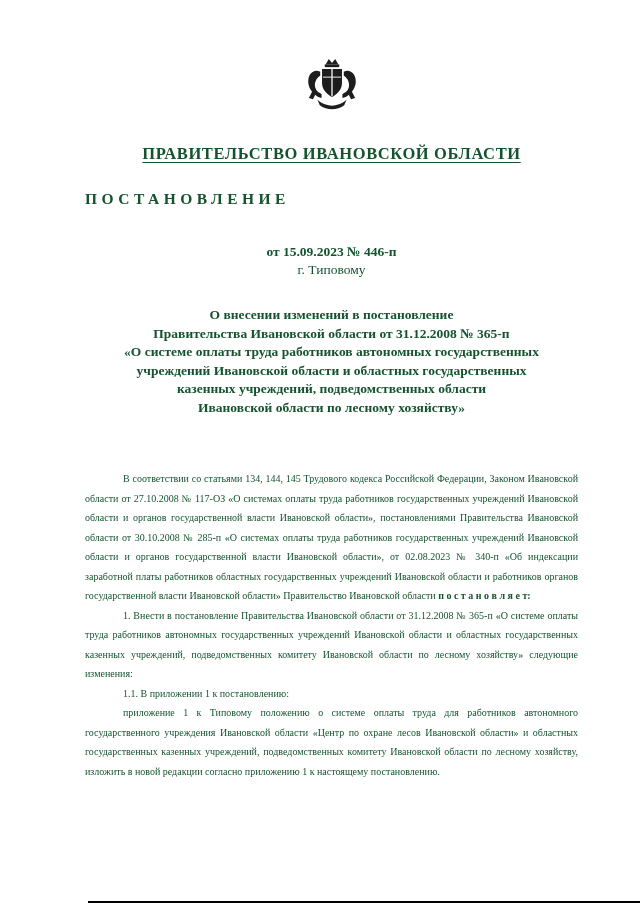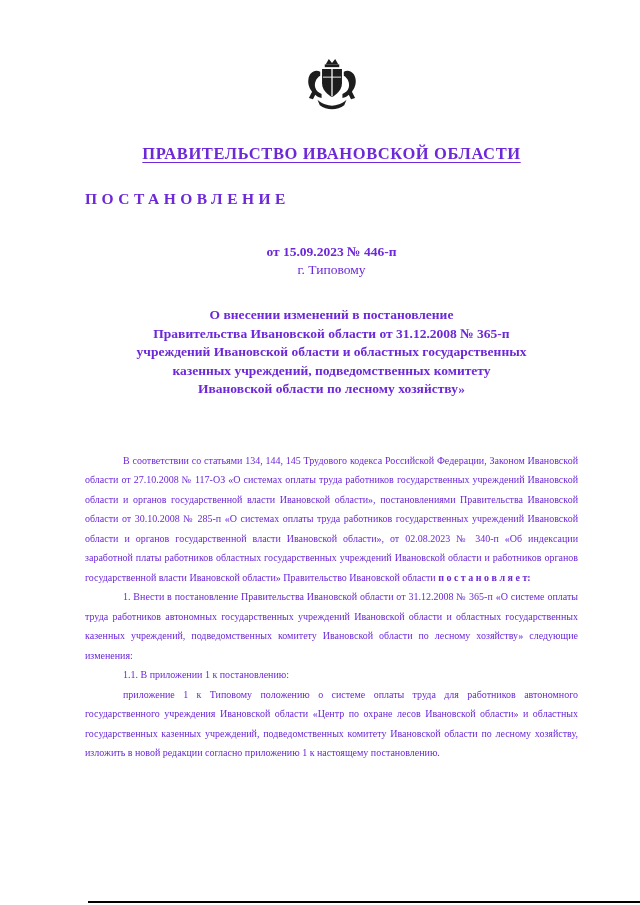--- a/index.html
+++ b/index.html
@@ -2,21 +2,21 @@
 <html><head>
 <meta charset="utf-8">
 <style>
   * { margin: 0; padding: 0; box-sizing: border-box; }
   html, body { background: #ffffff; }
   .page {
     width: 640px;
     height: 905px;
     margin: 0 auto;
     background: #ffffff;
-    color: #6d28d9;
+    color: #14532d;
     font-family: "Liberation Serif", serif;
     padding: 56px 62px 0 85px;
     position: relative;
     overflow: hidden;
   }
   .emblem { text-align: center; }
   .emblem svg { display: inline-block; }
   .org-title {
     text-align: center;
     font-size: 16.5px;
@@ -95,22 +95,23 @@
   <h1 class="org-title">ПРАВИТЕЛЬСТВО ИВАНОВСКОЙ ОБЛАСТИ</h1>
 
   <h2 class="doc-type">ПОСТАНОВЛЕНИЕ</h2>
 
   <div class="date-line">от 15.09.2023 № 446-п</div>
   <div class="city-line">г. Типовому</div>
 
   <div class="subject">
     <div>О внесении изменений в постановление</div>
     <div>Правительства Ивановской области от 31.12.2008 № 365-п</div>
+    <div>«О системе оплаты труда работников автономных государственных</div>
     <div>учреждений Ивановской области и областных государственных</div>
-    <div>казенных учреждений, подведомственных комитету</div>
+    <div>казенных учреждений, подведомственных области</div>
     <div>Ивановской области по лесному хозяйству»</div>
   </div>
 
   <div class="body-text">
     <p class="para"><span>В соответствии со статьями 134, 144, 145 Трудового кодекса Российской Федерации, Законом Ивановской области от 27.10.2008 № 117-ОЗ «О системах оплаты труда работников государственных учреждений Ивановской области и органов государственной власти Ивановской области», постановлениями Правительства Ивановской области от 30.10.2008 № 285-п «О системах оплаты труда работников государственных учреждений Ивановской области и органов государственной власти Ивановской области», от 02.08.2023 № 340-п «Об индексации заработной платы работников областных государственных учреждений Ивановской области и работников органов государственной власти Ивановской области» Правительство Ивановской области</span> <span class="bold">п о с т а н о в л я е т:</span></p>
     <p class="para">1. Внести в постановление Правительства Ивановской области от 31.12.2008 № 365-п «О системе оплаты труда работников автономных государственных учреждений Ивановской области и областных государственных казенных учреждений, подведомственных комитету Ивановской области по лесному хозяйству» следующие изменения:</p>
     <p class="para">1.1. В приложении 1 к постановлению:</p>
     <p class="para">приложение 1 к Типовому положению о системе оплаты труда для работников автономного государственного учреждения Ивановской области «Центр по охране лесов Ивановской области» и областных государственных казенных учреждений, подведомственных комитету Ивановской области по лесному хозяйству, изложить в новой редакции согласно приложению 1 к настоящему постановлению.</p>
   </div>
 

